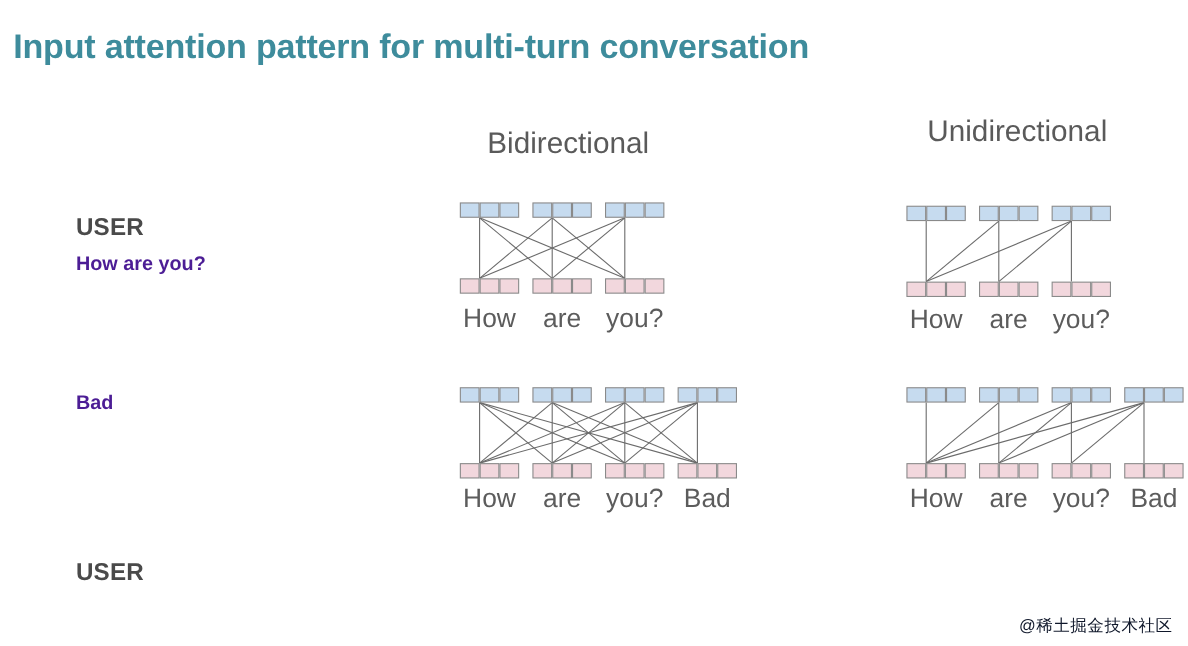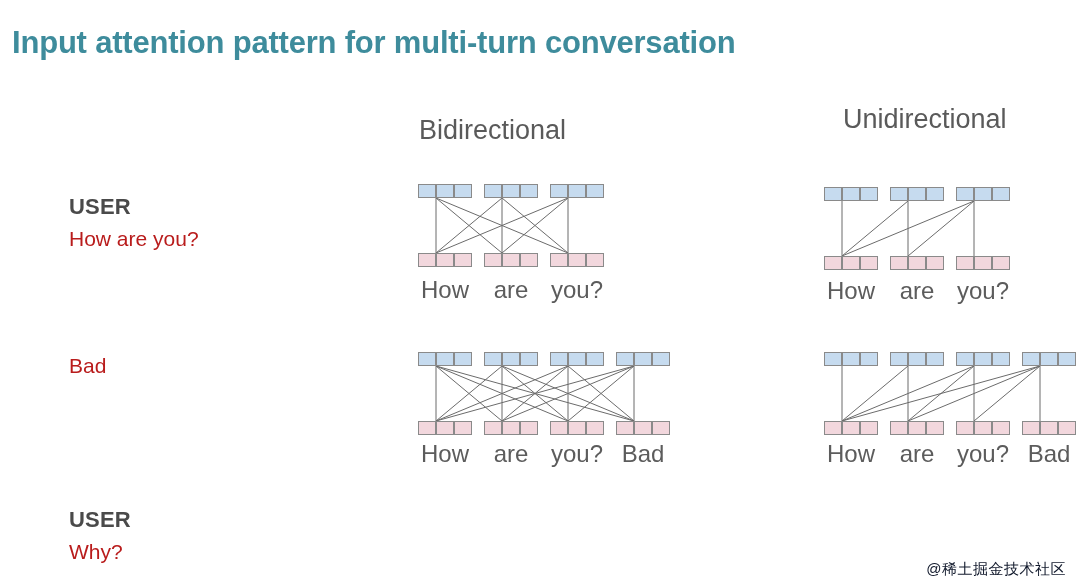--- a/index.html
+++ b/index.html
@@ -31,40 +31,40 @@
   }
 
   
   .col-heading {
     position: absolute;
     font-size: 27px;
     color: #5a5a5a;
     white-space: nowrap;
     line-height: 1;
   }
-  #heading-bidirectional { left: 419px; top: 117px; }
+  #heading-bidirectional { left: 443px; top: 117px; }
   #heading-unidirectional { left: 843px; top: 106px; }
 
   
   .turn-block {
     position: absolute;
     left: 69px;
     width: 320px;
   }
   .turn-role {
     font-size: 22px;
     font-weight: bold;
     color: #4a4a4a;
     line-height: 30px;
     letter-spacing: 0.2px;
   }
   .turn-text {
-    font-size: 21px;
-    font-weight: normal;
-    color: #b91c1c;
+    font-size: 18px;
+    font-weight: bold;
+    color: #4c1d95;
     line-height: 34px;
   }
   #turn-0 { top: 192px; }
   #turn-1 { top: 349px; }
   #turn-2 { top: 505px; }
 
   
   .diagram {
     position: absolute;
   }
@@ -118,21 +118,20 @@
   <div class="turn-role">USER</div>
   <div class="turn-text">How are you?</div>
 </div>
 
 <div class="turn-block" id="turn-1">
   <div class="turn-text">Bad</div>
 </div>
 
 <div class="turn-block" id="turn-2">
   <div class="turn-role">USER</div>
-  <div class="turn-text">Why?</div>
 </div>
 
 <div class="diagram" id="diagram-bi-0">
     <svg width="194" height="88" viewBox="0 0 194 88">
       <g stroke="#6b6b6b" stroke-width="1" fill="none">
         <line x1="22" y1="15" x2="22" y2="70"></line>
         <line x1="22" y1="15" x2="88" y2="70"></line>
         <line x1="22" y1="15" x2="154" y2="70"></line>
         <line x1="88" y1="15" x2="22" y2="70"></line>
         <line x1="88" y1="15" x2="88" y2="70"></line>

